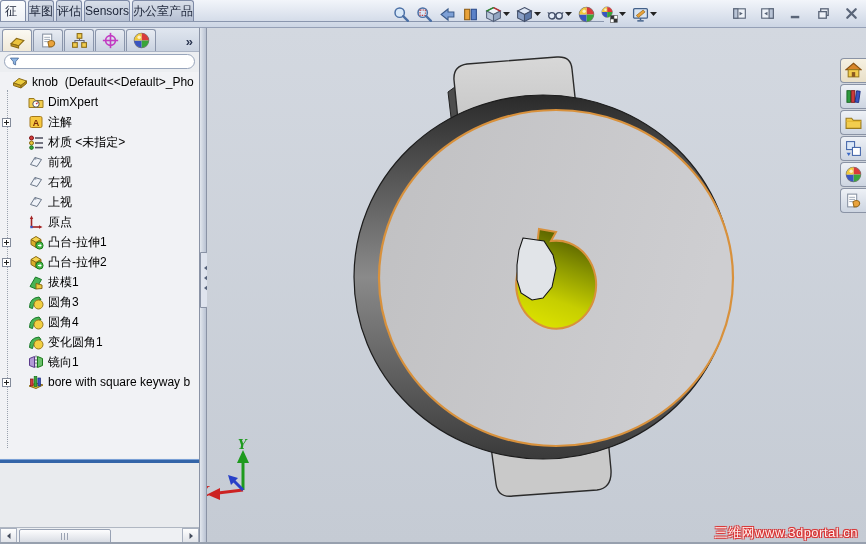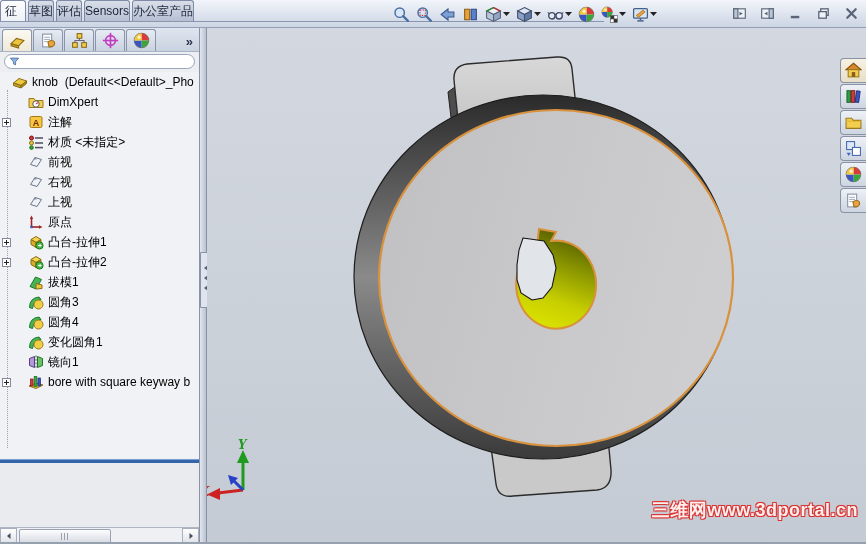--- a/index.html
+++ b/index.html
@@ -58,21 +58,21 @@
                        linear-gradient(#fdfdfe,#d6dae2);}
   
   .splitter{position:absolute;left:200px;top:28px;width:7px;height:516px;
             background:linear-gradient(90deg,#e2e7ee,#b9c2d2);border-right:1px solid #8a93a5;box-sizing:border-box;}
   .split-grip{position:absolute;left:0;top:224px;width:9px;height:54px;background:#dfe4ee;
               border:1px solid #8a93a5;border-radius:0 5px 5px 0;display:flex;align-items:center;justify-content:center;}
   
   .viewport{position:absolute;left:207px;top:28px;width:659px;height:516px;
             background:linear-gradient(#d3d8e0,#c5cbd4);overflow:hidden;}
   .viewport svg.model{position:absolute;left:0;top:0;}
-  .watermark{position:absolute;right:8px;bottom:22px;font-size:18px;font-weight:bold;letter-spacing:.5px;
+  .watermark{position:absolute;right:8px;bottom:2px;font-size:13px;font-weight:normal;letter-spacing:.5px;
              color:#fff0ee;
              text-shadow:-1px -1px 0 #d93434,1px -1px 0 #d93434,-1px 1px 0 #d93434,1px 1px 0 #d93434,0 0 2px #e05050;}
   
   .righttabs{position:absolute;right:0;top:58px;width:26px;display:flex;flex-direction:column;}
   .rtab{height:25px;width:26px;margin-bottom:1px;border:1px solid #8a93a5;border-right:none;
         border-radius:4px 0 0 4px;background:linear-gradient(#eef1f6,#cdd5e1);
         display:flex;align-items:center;justify-content:center;padding:0;box-sizing:border-box;}
   .rtab.active{background:linear-gradient(#f6f1e2,#e8dfc8);}
   .rtab .ic{width:17px;height:17px;}
   .bottomedge{position:absolute;left:0;bottom:0;width:866px;height:2px;background:#97a0ae;}

